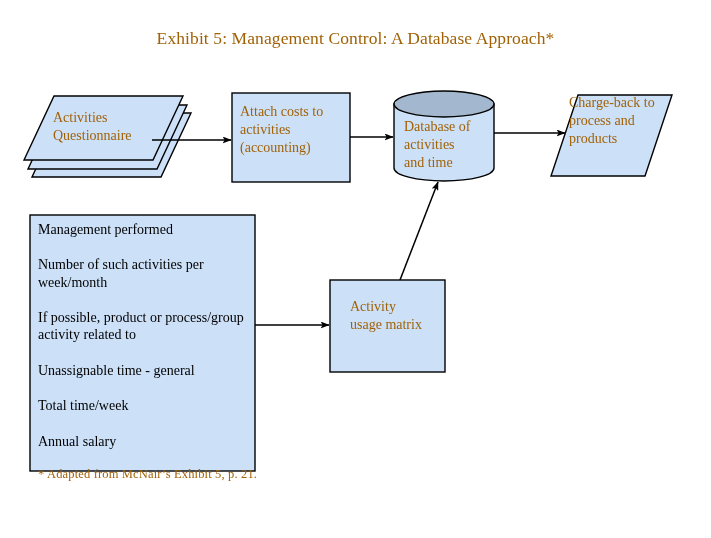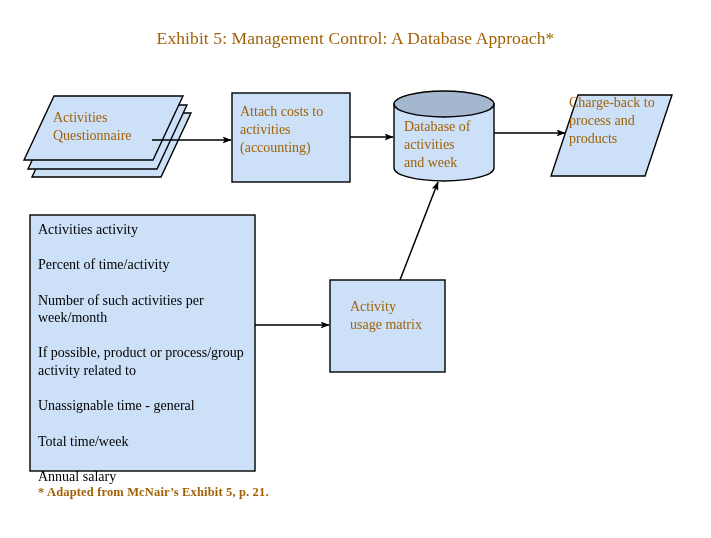--- a/index.html
+++ b/index.html
@@ -102,23 +102,23 @@
     margin: 0 0 18px 0;
     line-height: 1.24;
   }
   #questionnaire-list .q-item:last-child {
     margin-bottom: 16px;
   }
 
   
   #footnote {
     left: 38px;
-    top: 485px;
+    top: 467px;
     font-size: 12.5px;
-    font-weight: bold;
+    font-weight: normal;
     letter-spacing: 0.15px;
   }
 </style>
 </head>
 <body>
 
 <div id="diagram-root">
 
   <svg id="svg-layer" viewBox="0 0 711 538">
     <defs>
@@ -161,32 +161,31 @@
 
   <div class="txt" id="stack-label">Activities
 Questionnaire</div>
 
   <div class="txt" id="attach-costs-label">Attach costs to
 activities
 (accounting)</div>
 
   <div class="txt" id="database-label">Database of
 activities
-and week</div>
+and time</div>
 
   <div class="txt" id="chargeback-label">Charge-back to
 process and
 products</div>
 
   <div class="txt" id="matrix-label">Activity
 usage matrix</div>
 
   <div id="questionnaire-list">
-      <div class="q-item">Activities activity</div>
-      <div class="q-item">Percent of time/activity</div>
+      <div class="q-item">Management performed</div>
       <div class="q-item">Number of such activities per
 week/month</div>
       <div class="q-item">If possible, product or
 process/group activity related to</div>
       <div class="q-item">Unassignable time - general</div>
       <div class="q-item">Total time/week</div>
       <div class="q-item">Annual salary</div>
     </div>
 
   <div class="txt" id="footnote">* Adapted from McNair’s Exhibit 5, p. 21.</div>

